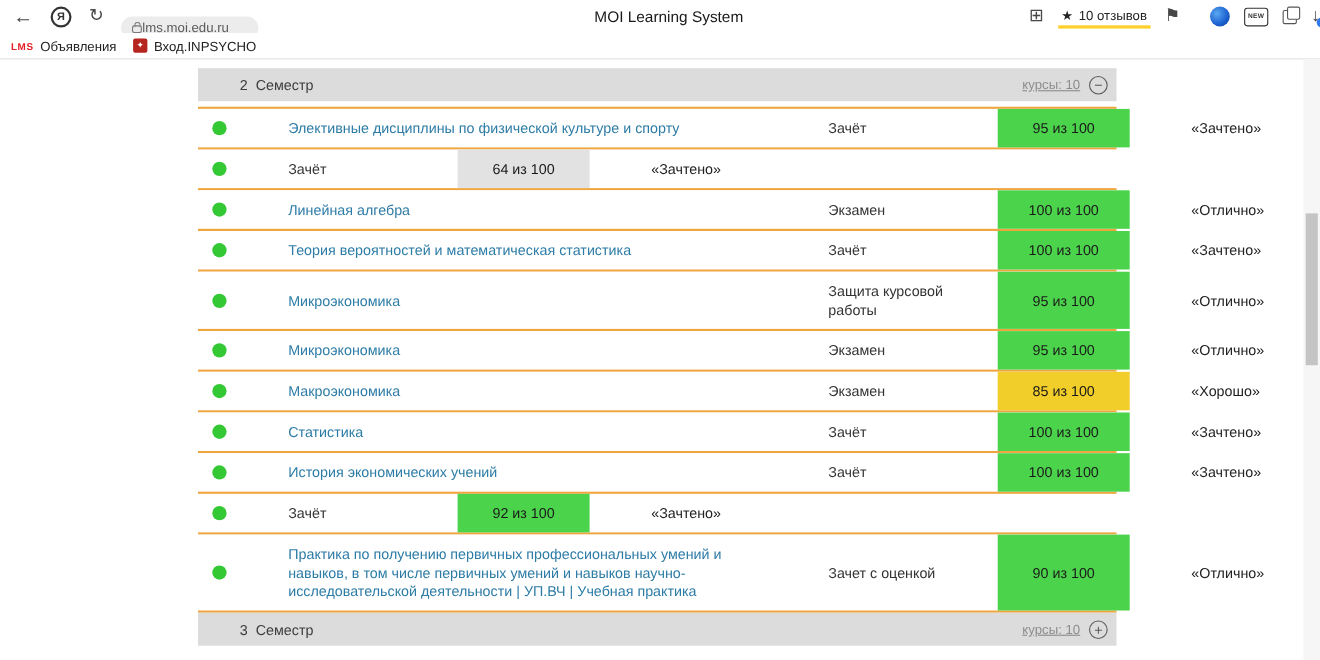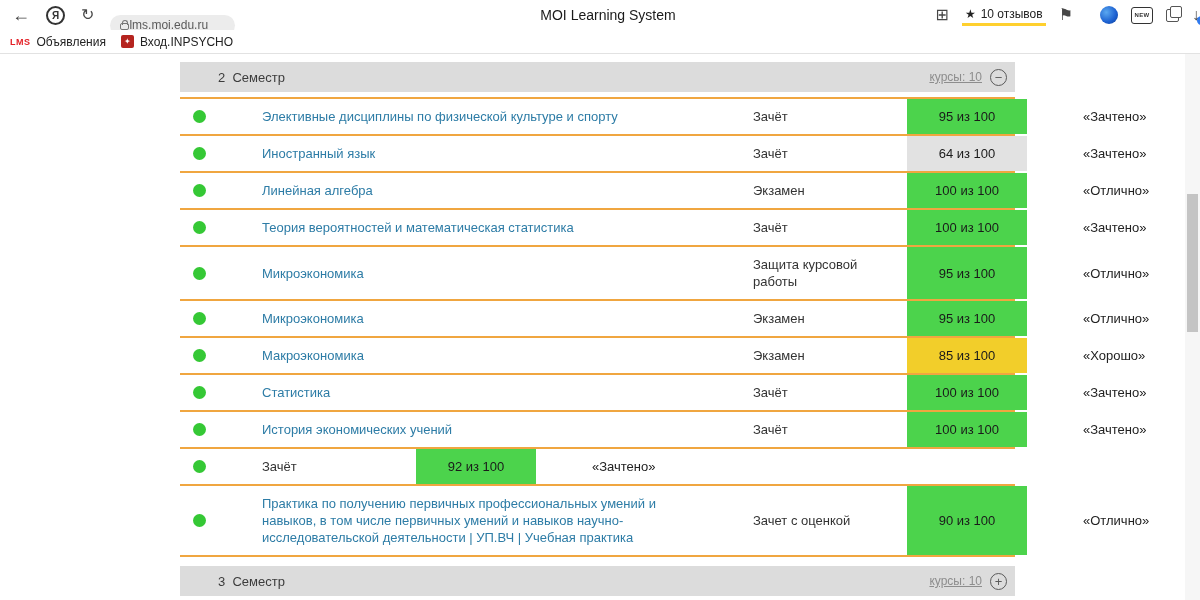--- a/index.html
+++ b/index.html
@@ -65,21 +65,21 @@
   .dot { width:13px; height:13px; border-radius:50%; background:#35c835; }
   .cell-course { width:447px; flex:none; display:flex; align-items:center;
                  padding:9px 14px 9px 0; }
   .cell-course a { color:#2d7ca6; font-size:13px; line-height:17px; text-decoration:none; cursor:pointer; }
   .cell-type { width:110px; flex:none; display:flex; align-items:center; font-size:13px;
                color:#333; line-height:17px; padding:9px 4px 9px 0; }
   .cell-score { width:120px; flex:none; display:flex; align-items:center; justify-content:center;
                 font-size:13px; color:#1a1a1a; }
   .cell-grade { flex:1; display:flex; align-items:center; font-size:13px; color:#222;
                 padding:9px 0 9px 12px; }
-  .sem-footer { margin-top:9px; }
+  .sem-footer { margin-top:0; }
 
   
   .scrollbar { position:absolute; right:0; top:54px; bottom:0; width:15px; background:#f6f6f6; }
   .scroll-thumb { position:absolute; top:140px; left:2px; right:2px; height:138px; background:#c4c4c4; }
 </style>
 </head>
 <body>
 
 <div class="viewport">
 
@@ -141,23 +141,20 @@
           </span>
         <span class="cell-type">Зачёт</span>
         <span class="cell-score" style="background-color: rgb(76, 211, 76);">95 из 100</span>
         <span class="cell-grade">«Зачтено»</span>
       </div>
 
       <div class="row">
         <span class="cell-dot">
             <span class="dot"></span>
           </span>
-        <span class="cell-course">
-            <a>Иностранный язык</a>
-          </span>
         <span class="cell-type">Зачёт</span>
         <span class="cell-score" style="background-color: rgb(226, 226, 226);">64 из 100</span>
         <span class="cell-grade">«Зачтено»</span>
       </div>
 
       <div class="row">
         <span class="cell-dot">
             <span class="dot"></span>
           </span>
         <span class="cell-course">

